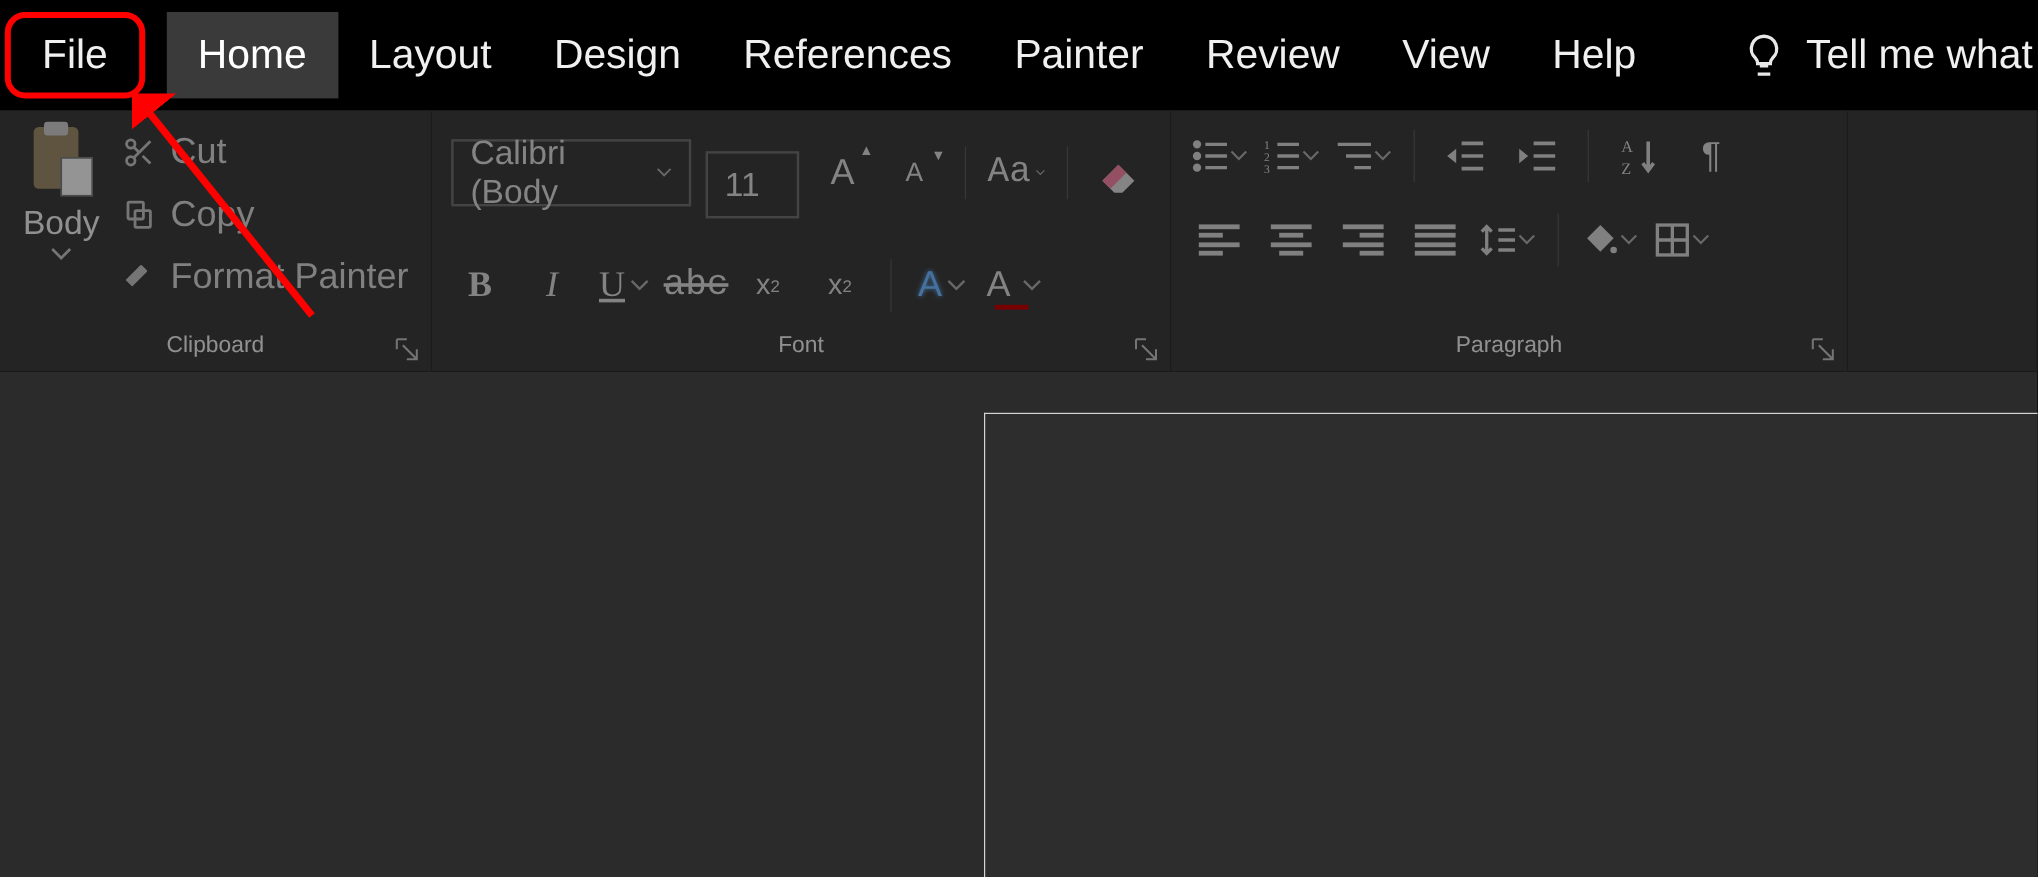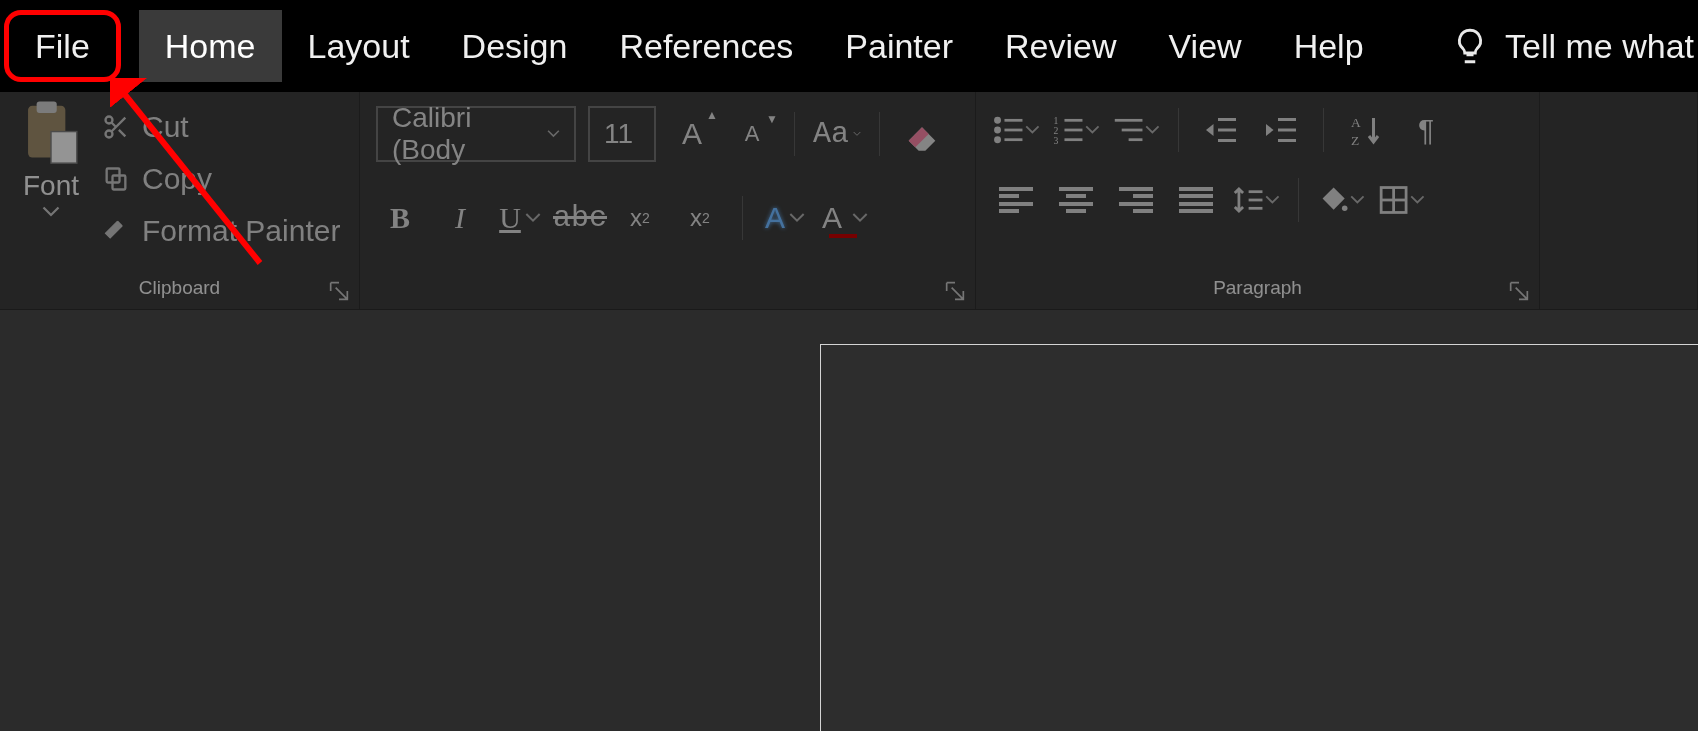--- a/index.html
+++ b/index.html
@@ -31,21 +31,21 @@
   .clip-list { display:flex; flex-direction:column; gap:18px; padding-top:10px;}
   .clip-item { display:flex; align-items:center; gap:12px; font-size:30px; color:#cfcfcf;}
   .small-icon { width:28px; height:28px; color:#bdbdbd; }
 
   
   .g-font { width:616px; }
   .font-block { display:flex; flex-direction:column; gap:32px; width:100%; padding:6px 10px 0 10px;}
   .row { display:flex; align-items:center; gap:12px; }
   .font-combo { border:2px solid #6f6f6f; height:56px; display:flex; align-items:center; padding:0 14px; font-size:28px; color:#d5d5d5; gap:26px; }
   .combo-name { width:200px; }
-  .combo-size { width:68px; }
+  .combo-size { width:78px;margin-top:20px; }
   .chev { width:16px; height:16px; color:#a8a8a8;}
   .ico-btn { width:48px; height:48px; display:flex; align-items:center; justify-content:center; color:#d4d4d4; font-size:30px; font-family: 'Times New Roman', serif; position:relative;}
   .ico-btn.i { font-style:italic;}
   .ico-btn.u { text-decoration:underline;}
   .ico-btn.strike { text-decoration:line-through;font-family:Liberation Mono, monospace;}
   .sup-sub { font-size:24px; font-family:Arial, sans-serif;}
   .sup-sub sub, .sup-sub sup { font-size:14px; }
   .divider { width:1px; height:44px; background:#5a5a5a; margin:0 6px;}
   .eraser { width:40px; height:40px; }
 
@@ -90,21 +90,21 @@
 <div class="ribbon">
 
   <div class="group g-clipboard">
     <div class="group-body">
       <div class="paste-big">
         <svg class="paste-icon" viewBox="0 0 40 46">
           <rect x="4" y="4" width="26" height="36" rx="3" fill="#9a8868"></rect>
           <rect x="10" y="1" width="14" height="8" rx="2" fill="#c7c7c7"></rect>
           <rect x="20" y="22" width="18" height="22" fill="#efefef" stroke="#7a7a7a"></rect>
         </svg>
-        <span class="paste-label">Font</span>
+        <span class="paste-label">Body</span>
         <svg class="paste-drop" viewBox="0 0 12 8">
             <path d="M1 1l5 5 5-5" stroke="#bdbdbd" stroke-width="1.5" fill="none"></path>
           </svg>
       </div>
       <div class="clip-list">
         <div class="clip-item">
           <svg class="small-icon" viewBox="0 0 24 24" stroke="#bdbdbd" fill="none" stroke-width="2">
               <circle cx="6" cy="6" r="3"></circle>
               <circle cx="6" cy="18" r="3"></circle>
               <path d="M20 4L8.12 15.88M14.47 14.48L20 20M8.12 8.12L12 12"></path>
@@ -175,20 +175,21 @@
           <div class="divider"></div>
           <div class="ico-btn" style="font-family:Arial;color:#6fb7ff;text-shadow:0 0 4px #6fb7ff">A<svg class="chev" style="margin-left:4px" viewBox="0 0 12 8">
                 <path d="M1 1l5 5 5-5" stroke="#a8a8a8" stroke-width="1.5" fill="none"></path>
               </svg></div>
           <div class="ico-btn" style="font-family:Arial">A<span style="position:absolute;bottom:4px;left:8px;width:28px;height:4px;background:#c00000"></span><svg class="chev" style="margin-left:10px" viewBox="0 0 12 8">
                 <path d="M1 1l5 5 5-5" stroke="#a8a8a8" stroke-width="1.5" fill="none"></path>
               </svg></div>
         </div>
       </div>
     </div>
+    <div class="group-label">Font</div>
     <svg class="launcher" viewBox="0 0 12 12">
         <path d="M1 1h5M1 1v5M4 4l7 7M11 6v5h-5" stroke="#bdbdbd" fill="none"></path>
       </svg>
   </div>
 
   <div class="group g-paragraph">
     <div class="group-body">
       <div class="para-block">
         <div class="row">
           <div class="ico-btn">

